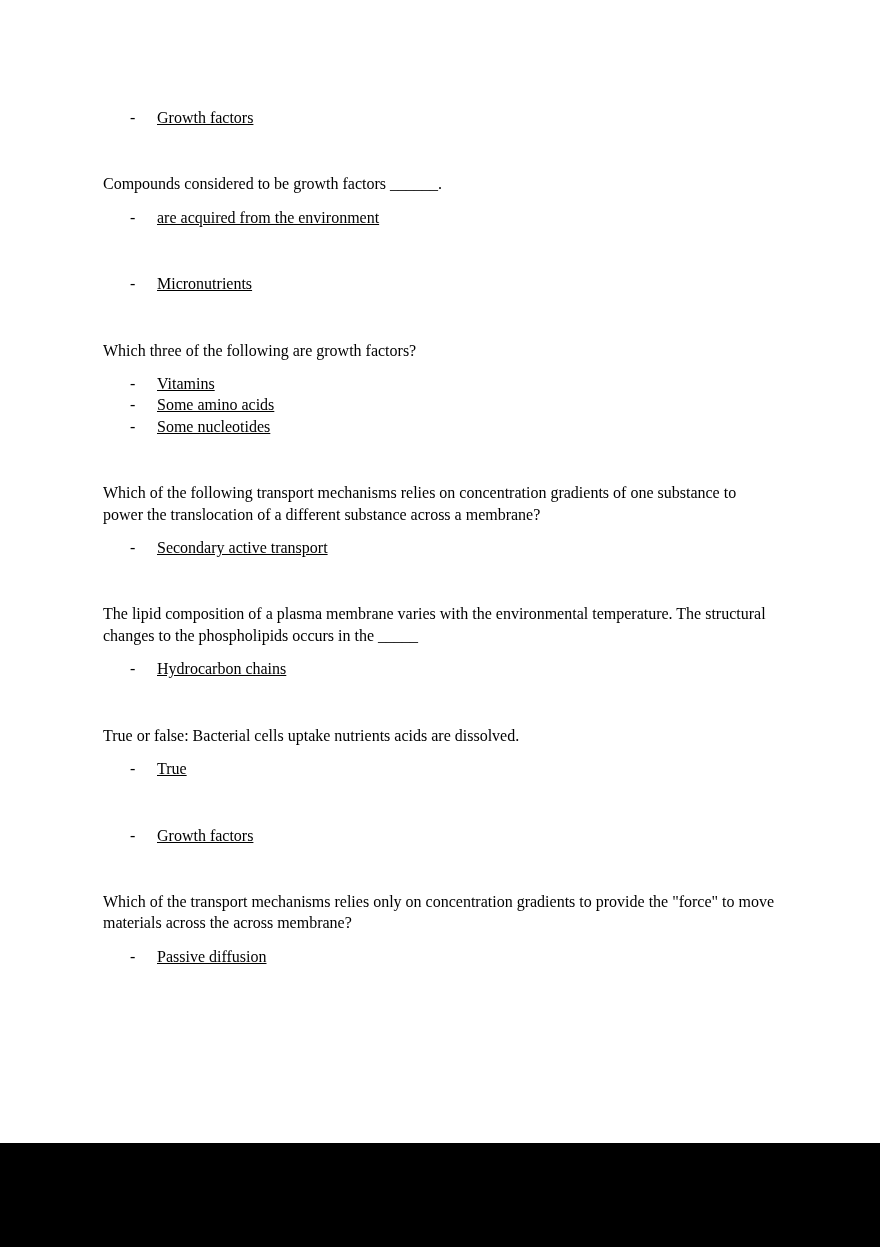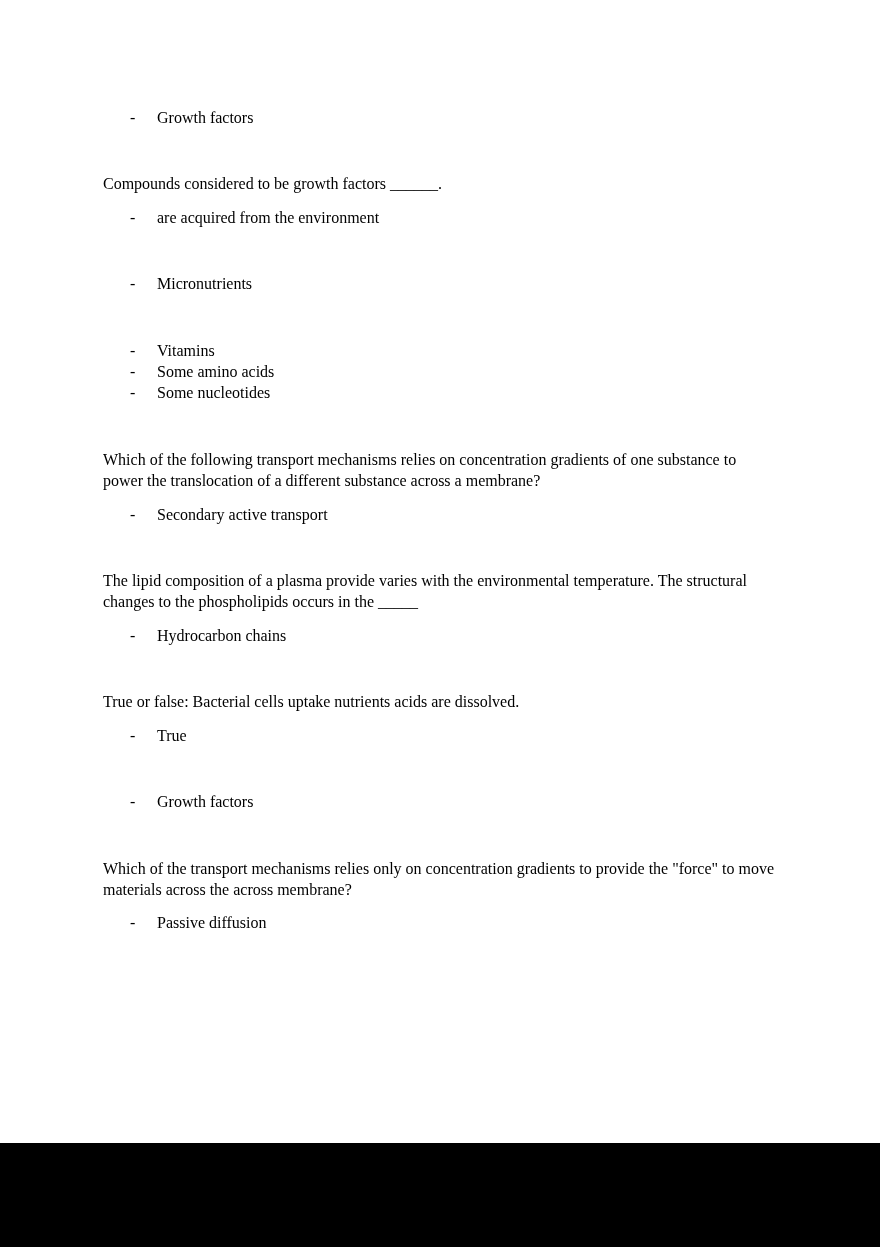--- a/index.html
+++ b/index.html
@@ -35,20 +35,21 @@
   .answer {
     display: flex;
     margin-left: 27px;
   }
   .dash {
     flex: 0 0 27px;
     width: 27px;
   }
   .answer-text {
     flex: 1 1 auto;
+    text-decoration: underline;
   }
   .bottom-bar {
     position: absolute;
     left: 0;
     bottom: 0;
     width: 880px;
     height: 104px;
     background: #000000;
   }
 </style>
@@ -70,20 +71,21 @@
           <span class="answer-text">are acquired from the environment</span>
         </div>
       </section>
       <section class="qa-block">
         <div class="answer">
           <span class="dash">-</span>
           <span class="answer-text">Micronutrients</span>
         </div>
       </section>
       <section class="qa-block">
+        <p class="question">Which three of the following are growth factors?</p>
         <div class="answer">
           <span class="dash">-</span>
           <span class="answer-text">Vitamins</span>
         </div>
         <div class="answer">
           <span class="dash">-</span>
           <span class="answer-text">Some amino acids</span>
         </div>
         <div class="answer">
           <span class="dash">-</span>
@@ -91,21 +93,21 @@
         </div>
       </section>
       <section class="qa-block">
         <p class="question">Which of the following transport mechanisms relies on concentration gradients of one substance to power the translocation of a different substance across a membrane?</p>
         <div class="answer">
           <span class="dash">-</span>
           <span class="answer-text">Secondary active transport</span>
         </div>
       </section>
       <section class="qa-block">
-        <p class="question">The lipid composition of a plasma provide varies with the environmental temperature. The structural changes to the phospholipids occurs in the _____</p>
+        <p class="question">The lipid composition of a plasma membrane varies with the environmental temperature. The structural changes to the phospholipids occurs in the _____</p>
         <div class="answer">
           <span class="dash">-</span>
           <span class="answer-text">Hydrocarbon chains</span>
         </div>
       </section>
       <section class="qa-block">
         <p class="question">True or false: Bacterial cells uptake nutrients acids are dissolved.</p>
         <div class="answer">
           <span class="dash">-</span>
           <span class="answer-text">True</span>

